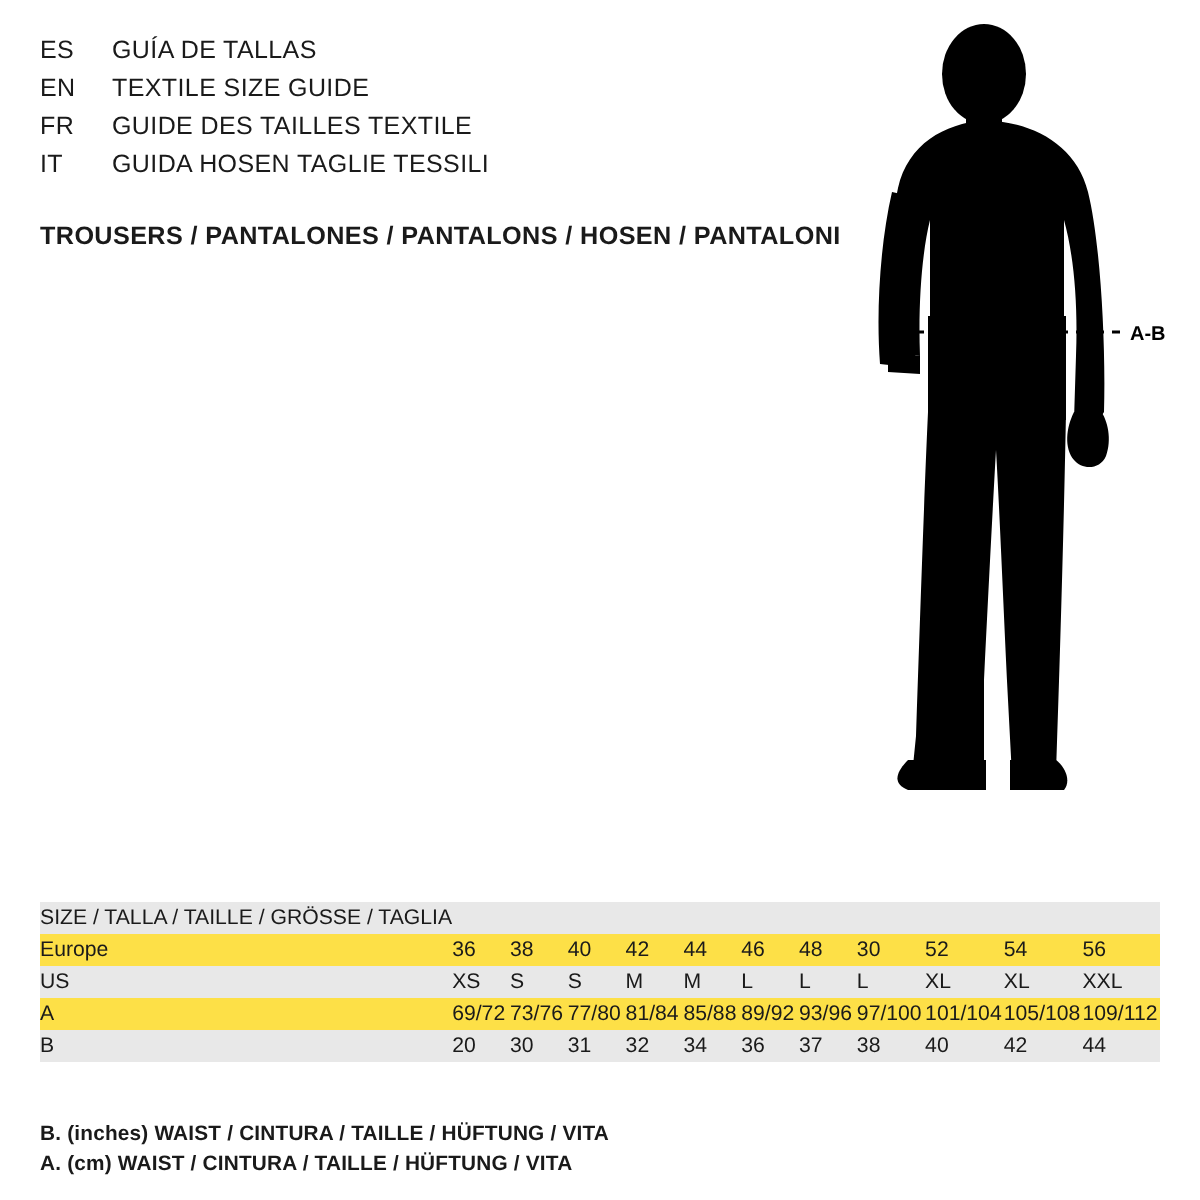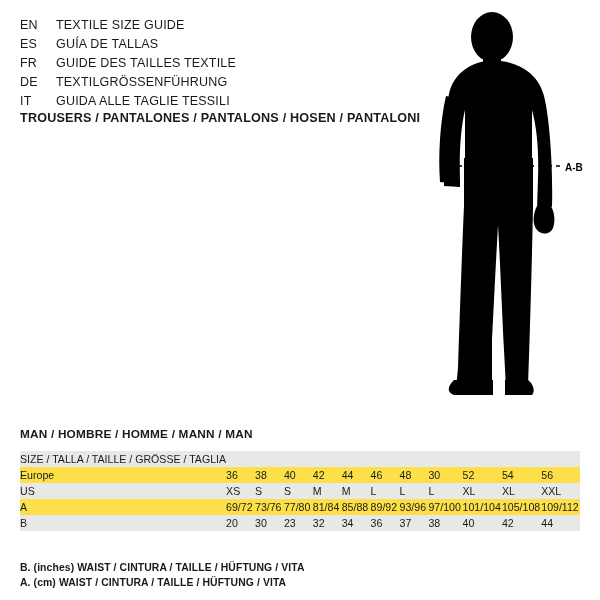--- a/index.html
+++ b/index.html
@@ -119,38 +119,34 @@
   }
   .footnotes div { letter-spacing: 0.1px; }
 </style>
 </head>
 <body>
 
 <div class="page">
 
   <div class="lang-block">
     <div class="lang-row">
+      <span class="lang-code">ES</span>
+      <span class="lang-title">GUÍA DE TALLAS</span>
+    </div>
+    <div class="lang-row">
       <span class="lang-code">EN</span>
       <span class="lang-title">TEXTILE SIZE GUIDE</span>
     </div>
     <div class="lang-row">
-      <span class="lang-code">ES</span>
-      <span class="lang-title">GUÍA DE TALLAS</span>
-    </div>
-    <div class="lang-row">
       <span class="lang-code">FR</span>
       <span class="lang-title">GUIDE DES TAILLES TEXTILE</span>
     </div>
     <div class="lang-row">
-      <span class="lang-code">DE</span>
-      <span class="lang-title">TEXTILGRÖSSENFÜHRUNG</span>
-    </div>
-    <div class="lang-row">
       <span class="lang-code">IT</span>
-      <span class="lang-title">GUIDA ALLE TAGLIE TESSILI</span>
+      <span class="lang-title">GUIDA HOSEN TAGLIE TESSILI</span>
     </div>
   </div>
 
   <div class="section-title">TROUSERS / PANTALONES / PANTALONS / HOSEN / PANTALONI</div>
 
   <div class="figure">
     <svg width="170" height="400" viewBox="0 0 170 400" xmlns="http://www.w3.org/2000/svg">
       <g>
 
         <ellipse cx="72" cy="27" rx="21" ry="25" fill="#000000"></ellipse>
@@ -197,21 +193,20 @@
         <path d="M26 86 C 20 112, 18 146, 20 172 L 38 174 C 36 146, 38 112, 44 90 Z" fill="#000000"></path>
       </g>
 
       <g>
         <line x1="37" y1="156" x2="140" y2="156" stroke="#000000" stroke-width="1.6" stroke-dasharray="5,4"></line>
       </g>
     </svg>
     <span class="ab-label">A-B</span>
   </div>
 
-  <div class="man-title">MAN / HOMBRE / HOMME / MANN / MAN</div>
 
   <table class="sizes">
     <tbody>
       <tr class="shade hdr">
         <td class="lbl">SIZE / TALLA / TAILLE / GRÖSSE / TAGLIA</td>
         <td class="val"></td>
         <td class="val"></td>
         <td class="val"></td>
         <td class="val"></td>
         <td class="val"></td>
@@ -261,21 +256,21 @@
         <td class="val">93/96</td>
         <td class="val">97/100</td>
         <td class="val">101/104</td>
         <td class="val">105/108</td>
         <td class="val">109/112</td>
       </tr>
       <tr class="shade">
         <td class="lbl">B</td>
         <td class="val">20</td>
         <td class="val">30</td>
-        <td class="val">23</td>
+        <td class="val">31</td>
         <td class="val">32</td>
         <td class="val">34</td>
         <td class="val">36</td>
         <td class="val">37</td>
         <td class="val">38</td>
         <td class="val">40</td>
         <td class="val">42</td>
         <td class="val">44</td>
       </tr>
     </tbody>

